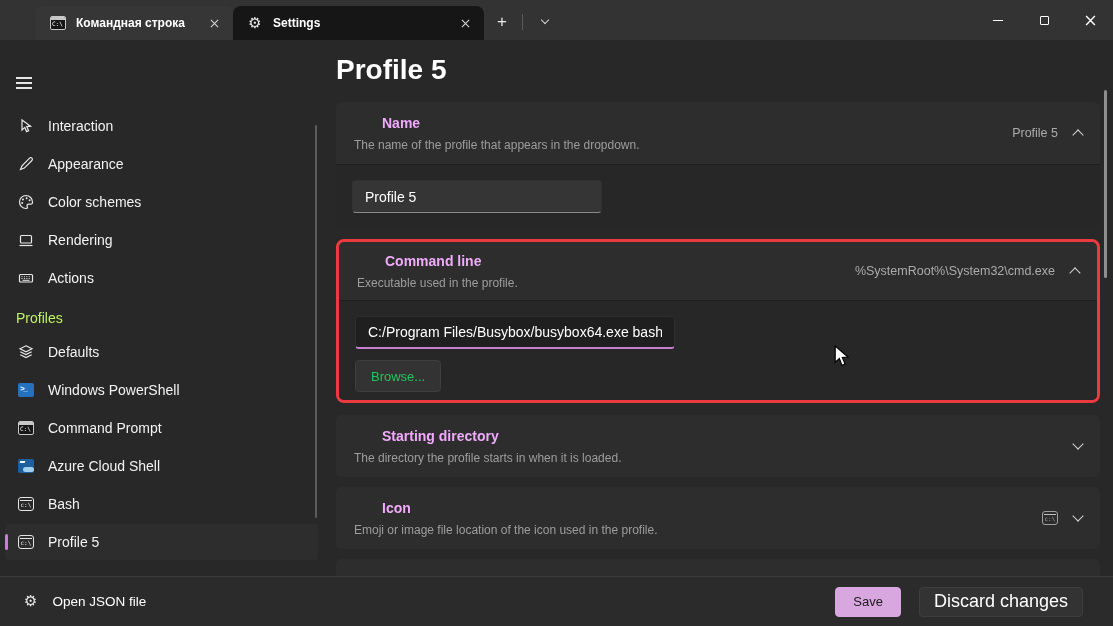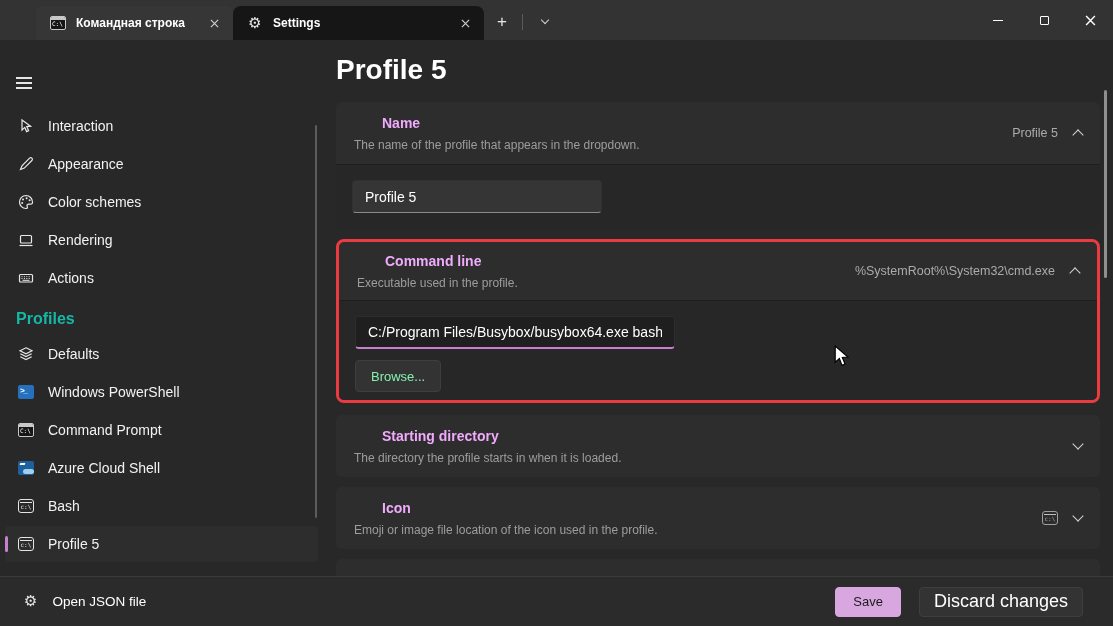--- a/index.html
+++ b/index.html
@@ -33,21 +33,21 @@
 
   
   .sidebar { width:330px; position:relative; padding-top:22px; flex-shrink:0; }
   .hamburger { width:36px; height:34px; margin:4px 0 8px 8px; display:flex; flex-direction:column; justify-content:center; gap:3.5px; padding-left:8px; border-radius:4px; }
   .hamburger i { display:block; width:16px; height:1.5px; background:#e6e6e6; }
   .nav-item { display:flex; align-items:center; height:36px; margin:2px 12px 2px 5px; padding-left:11px; border-radius:4px; position:relative; }
   .nav-item .ic { width:20px; display:flex; justify-content:center; }
   .nav-item .lbl { margin-left:12px; font-size:14px; color:#f2f2f2; white-space:nowrap; }
   .nav-item.selected { background:#2d2d2d; }
   .nav-item.selected::before { content:""; position:absolute; left:0; top:10px; bottom:10px; width:3px; border-radius:2px; background:#c77fd0; }
-  .nav-section { margin:14px 0 8px 16px; font-size:16px; font-weight:700; color:#14b8a6; }
+  .nav-section { margin:14px 0 8px 16px; font-size:14px; font-weight:400; color:#bef264; }
   .side-scrollbar { position:absolute; left:315px; top:85px; width:2px; height:393px; background:#5c5c5c; border-radius:1px; }
 
   
   .icon16 { width:16px; height:16px; display:inline-flex; align-items:center; justify-content:center; }
   .cmd-chip { width:16px; height:14px; background:#161616; border:1px solid #c8c8c8; border-radius:2px; position:relative; overflow:hidden; }
   .cmd-chip::before { content:""; position:absolute; top:0; left:0; right:0; height:3px; background:#c8c8c8; }
   .cmd-chip .tiny { position:absolute; top:4px; left:1px; font-family:"DejaVu Sans Mono",monospace; font-size:6px; line-height:6px; color:#fff; }
   .console-outline { width:16px; height:14px; background:transparent; border:1.2px solid #e4e4e4; border-radius:3px; position:relative; }
   .console-outline::before { content:""; position:absolute; top:2px; left:1px; right:1px; height:1px; background:#e4e4e4; }
   .console-outline .tiny { position:absolute; top:4px; left:1.5px; font-family:"DejaVu Sans Mono",monospace; font-size:6px; line-height:6px; color:#e4e4e4; }
@@ -66,21 +66,21 @@
   .hdr-text .t { font-size:14px; font-weight:600; color:#f0abfc;padding-left:28px; }
   .hdr-text .d { font-size:12px; color:#9d9d9d; margin-top:7px; }
   .hdr-right { margin-left:auto; display:flex; align-items:center; gap:16px; }
   .hdr-value { font-size:12.5px; color:#ababab; }
   .card-content { background:#272727; border-top:1px solid #1e1e1e; border-radius:0 0 6px 6px; padding:15px 16px 16px 16px; }
   .card.flash { border:3px solid #ec3b40; border-radius:8px; margin-bottom:12px; }
   .card.flash .card-header { min-height:58px; }
   .card.flash .card-content { border-radius:0 0 5px 5px; padding-bottom:8px; }
   .textbox { font-family:"Liberation Sans",sans-serif; width:250px; height:33px; background:#353535; border:1px solid #313131; border-bottom:1px solid #8a8a8a; border-radius:4px; padding:0 12px; font-size:14px; color:#fff; outline:none; }
   .textbox.focused { width:320px; background:#1f1f1f; border:1px solid #2d2d2d; border-bottom:2px solid #c77fd0; }
-  .btn { font-family:"Liberation Sans",sans-serif; background:#333333; border:1px solid #3e3e3e; border-radius:4px; color:#86efac; font-size:13px; height:32px; padding:0 15px; margin-top:11px; }
+  .btn { font-family:"Liberation Sans",sans-serif; background:#333333; border:1px solid #3e3e3e; border-radius:4px; color:#22c55e; font-size:13px; height:32px; padding:0 15px; margin-top:11px; }
   .main-scrollbar { position:absolute; left:1104px; top:90px; width:3px; height:188px; background:#8f8f8f; border-radius:2px; }
 
   
   .footer { height:50px; border-top:1px solid #3a3a3a; background:#2b2b2b; display:flex; align-items:center; padding:0 30px 0 16px; }
   .footer-left { display:flex; align-items:center; gap:15px; padding-left:8px; }
   .footer-left .lbl { font-size:13.5px; color:#fff; }
   .footer-right { margin-left:auto; display:flex; gap:18px; }
   .btn-save { font-family:"Liberation Sans",sans-serif; background:#d9a7df; color:#1b1b1b; border:1px solid #d9a7df; border-radius:4px; font-size:13px; height:30px; padding:0 17px; }
   .btn-discard { font-family:"Liberation Sans",sans-serif; background:#333333; color:#fff; border:1px solid #3e3e3e; border-radius:4px; font-size:18px; height:30px; padding:0 14px; }
 

